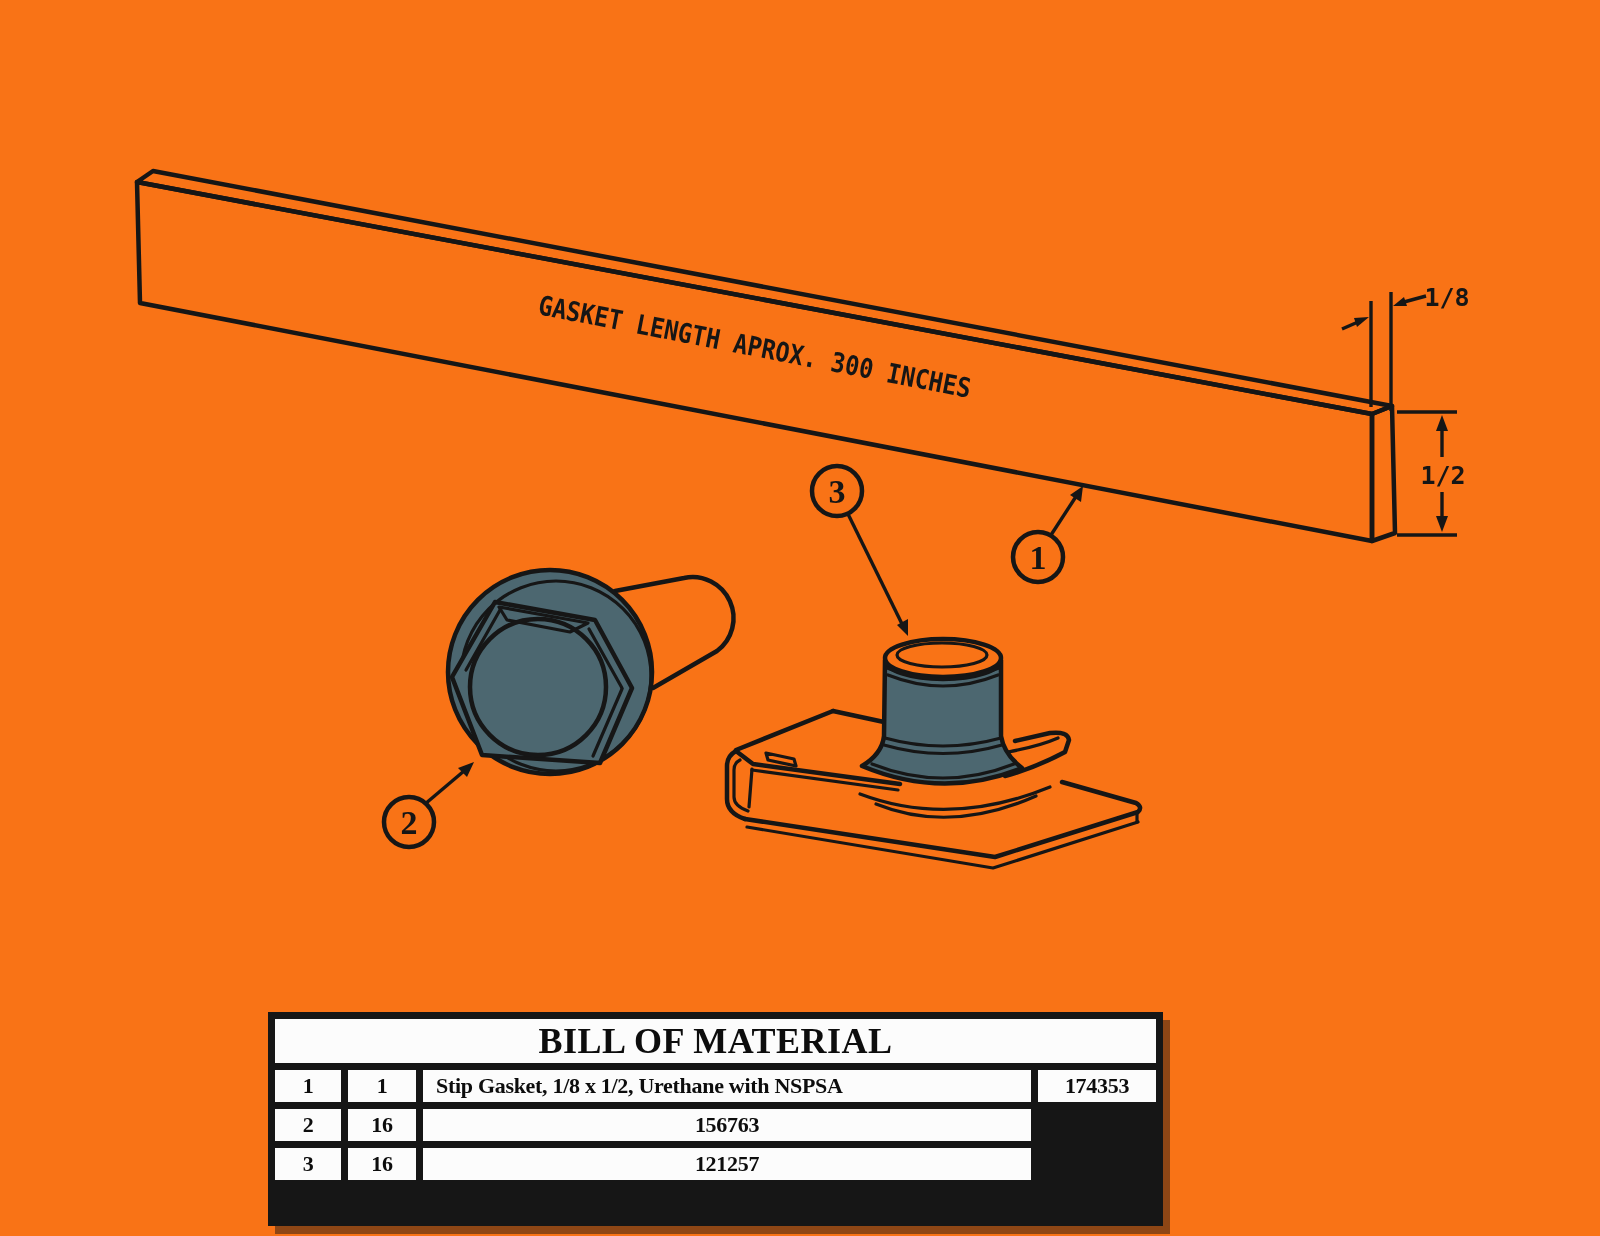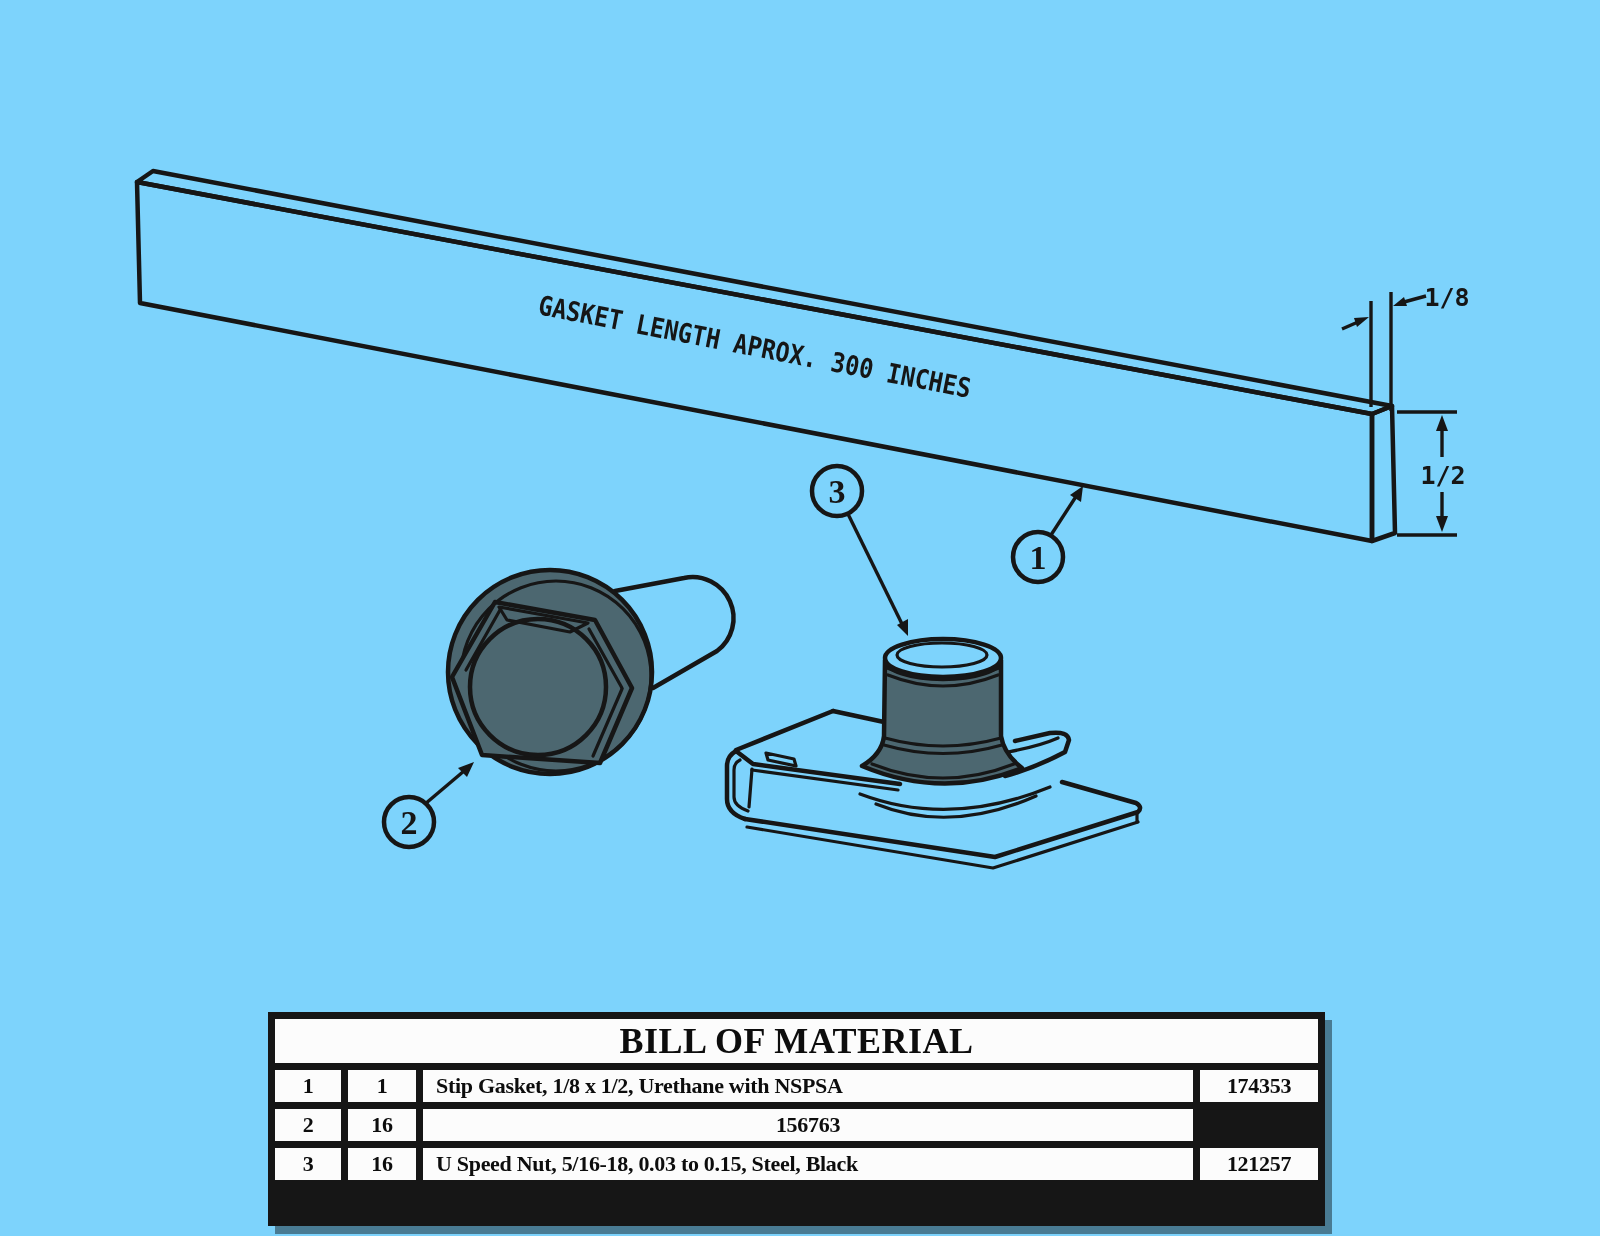--- a/index.html
+++ b/index.html
@@ -1,19 +1,19 @@
 <!DOCTYPE html>
 <html><head>
 <meta charset="utf-8">
 <style>
   html,body{margin:0;padding:0;}
   .canvas{
     position:relative;
     width:1600px;height:1236px;
-    background:#7dd3fc;
+    background:#f97316;
     overflow:hidden;
     font-family:"Liberation Serif", serif;
   }
   
   svg.drawing{position:absolute;left:0;top:0;}
   .ln{fill:none;stroke:#161616;stroke-width:4.5;stroke-linecap:round;stroke-linejoin:round;}
   .ln-thin{fill:none;stroke:#161616;stroke-width:3.2;stroke-linecap:round;stroke-linejoin:round;}
   .ln-dim{fill:none;stroke:#161616;stroke-width:3.4;stroke-linecap:butt;}
   .occl{fill:#4c6770;stroke:#161616;stroke-width:4.5;stroke-linejoin:round;}
   .ah{fill:#161616;stroke:none;}
@@ -21,21 +21,21 @@
     font-family:"DejaVu Sans Mono", monospace;
     font-weight:bold;fill:#161616;
   }
   .callout-num{
     font-family:"Liberation Serif", serif;
     font-weight:bold;font-size:34px;fill:#161616;text-anchor:middle;
   }
   
   .bom{
     position:absolute;left:268px;top:1012px;
-    width:1057px;height:214px;
+    width:895px;height:214px;
     background:#161616;
     box-shadow:7px 8px 0 rgba(10,16,19,0.45);
     display:grid;
     grid-template-rows:44px 32px 32px 32px 32px;
     row-gap:7px;
     padding:7px;
     box-sizing:border-box;
   }
   .bom-row{
     display:grid;
@@ -169,18 +169,17 @@
       <div class="cell">174353</div>
     </div>
     <div class="bom-row">
       <div class="cell">2</div>
       <div class="cell">16</div>
       <div class="cell">156763</div>
     </div>
     <div class="bom-row">
       <div class="cell">3</div>
       <div class="cell">16</div>
-      <div class="cell desc">U Speed Nut, 5/16-18, 0.03 to 0.15, Steel, Black</div>
       <div class="cell">121257</div>
     </div>
   </div>
 
 </div>
 
 </body></html>

